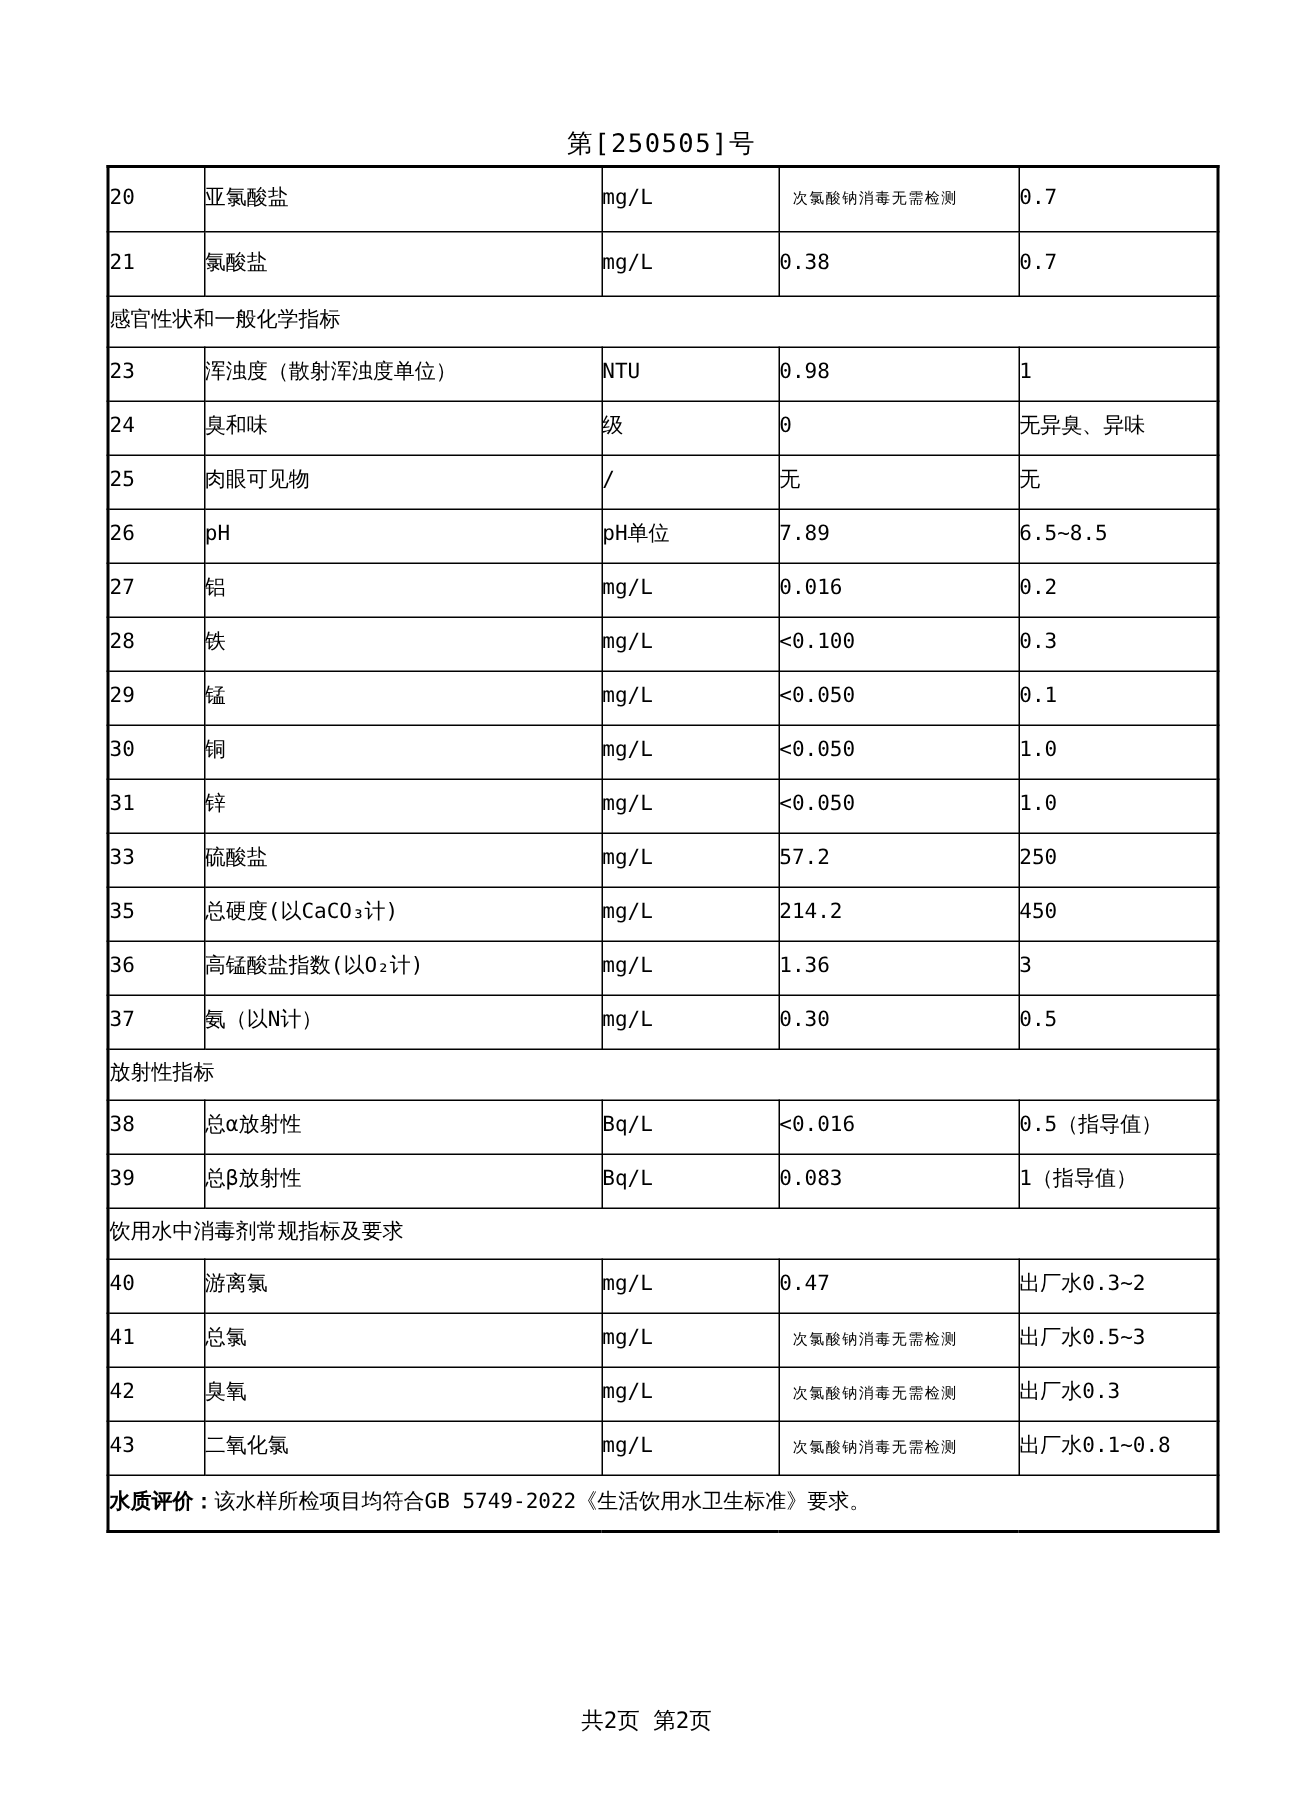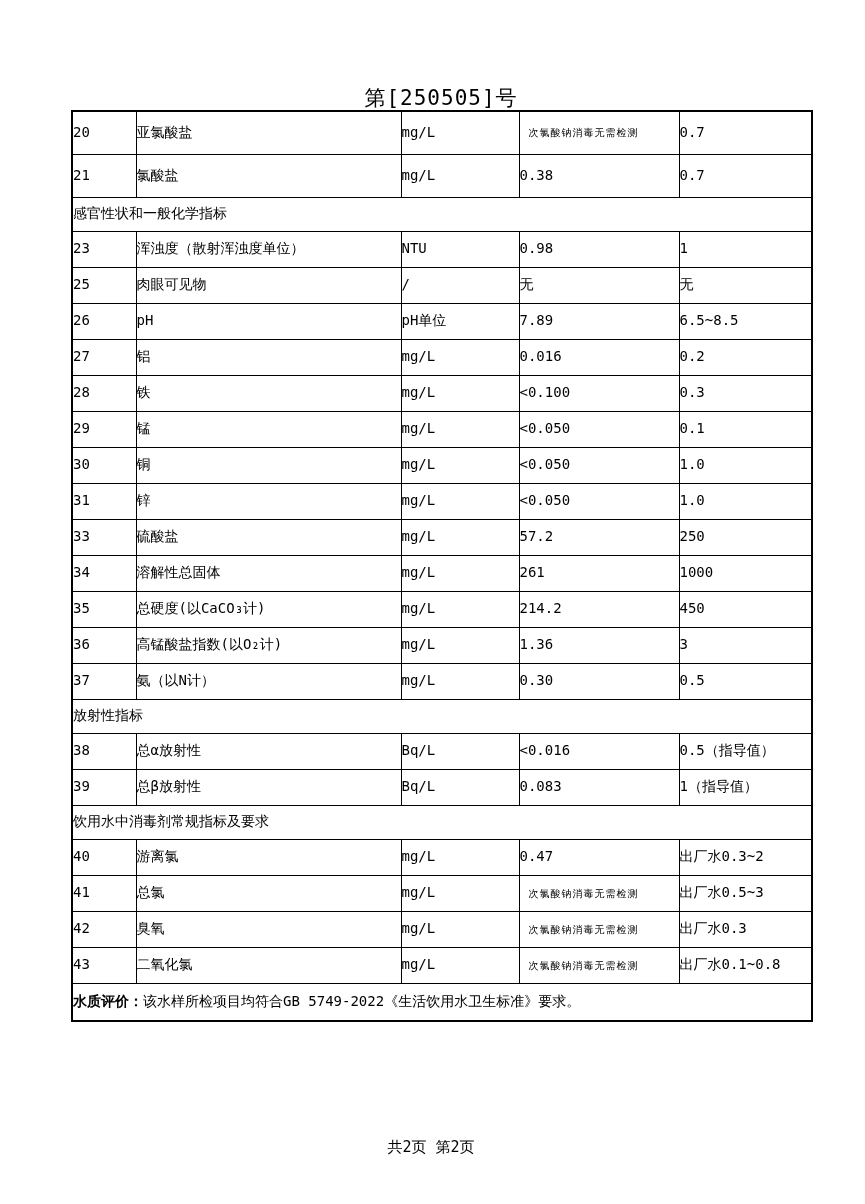--- a/index.html
+++ b/index.html
@@ -17,21 +17,21 @@
     height: 1204px;
     background: #ffffff;
     overflow: hidden;
   }
   .doc-number {
     position: absolute;
     top: 84px;
     left: 71px;
     width: 740px;
     text-align: center;
-    font-size: 21px;
+    font-size: 17px;
     letter-spacing: 1px;
     white-space: pre;
   }
   table.report {
     position: absolute;
     top: 110px;
     left: 71px;
     width: 740px;
     border-collapse: collapse;
     border: 2px solid #000000;
@@ -111,20 +111,27 @@
           <td colspan="5" class="section-cell">感官性状和一般化学指标</td>
         </tr>
         <tr>
           <td class="row-number-cell">23</td>
           <td class="parameter-name-cell">浑浊度（散射浑浊度单位）</td>
           <td class="unit-cell">NTU</td>
           <td class="result-cell">0.98</td>
           <td class="limit-cell">1</td>
         </tr>
         <tr>
+          <td class="row-number-cell">24</td>
+          <td class="parameter-name-cell">臭和味</td>
+          <td class="unit-cell">级</td>
+          <td class="result-cell">0</td>
+          <td class="limit-cell">无异臭、异味</td>
+        </tr>
+        <tr>
           <td class="row-number-cell">25</td>
           <td class="parameter-name-cell">肉眼可见物</td>
           <td class="unit-cell">/</td>
           <td class="result-cell">无</td>
           <td class="limit-cell">无</td>
         </tr>
         <tr>
           <td class="row-number-cell">26</td>
           <td class="parameter-name-cell">pH</td>
           <td class="unit-cell">pH单位</td>
@@ -165,27 +172,20 @@
           <td class="unit-cell">mg/L</td>
           <td class="result-cell">&lt;0.050</td>
           <td class="limit-cell">1.0</td>
         </tr>
         <tr>
           <td class="row-number-cell">33</td>
           <td class="parameter-name-cell">硫酸盐</td>
           <td class="unit-cell">mg/L</td>
           <td class="result-cell">57.2</td>
           <td class="limit-cell">250</td>
-        </tr>
-        <tr>
-          <td class="row-number-cell">34</td>
-          <td class="parameter-name-cell">溶解性总固体</td>
-          <td class="unit-cell">mg/L</td>
-          <td class="result-cell">261</td>
-          <td class="limit-cell">1000</td>
         </tr>
         <tr>
           <td class="row-number-cell">35</td>
           <td class="parameter-name-cell">总硬度(以CaCO₃计)</td>
           <td class="unit-cell">mg/L</td>
           <td class="result-cell">214.2</td>
           <td class="limit-cell">450</td>
         </tr>
         <tr>
           <td class="row-number-cell">36</td>

